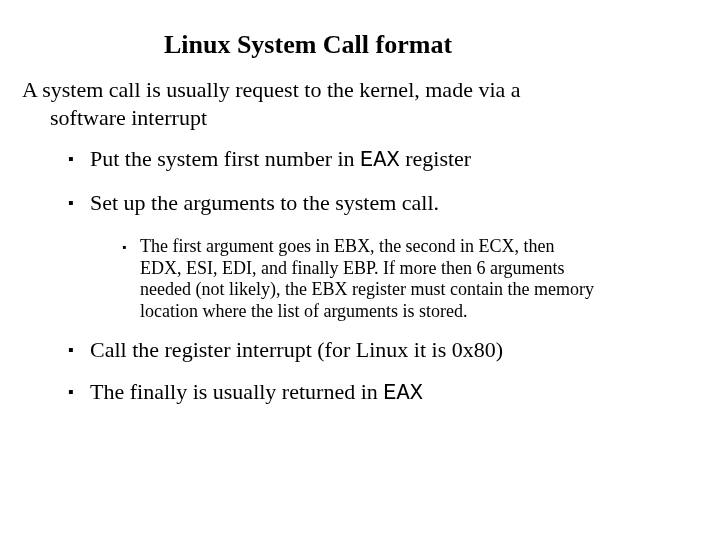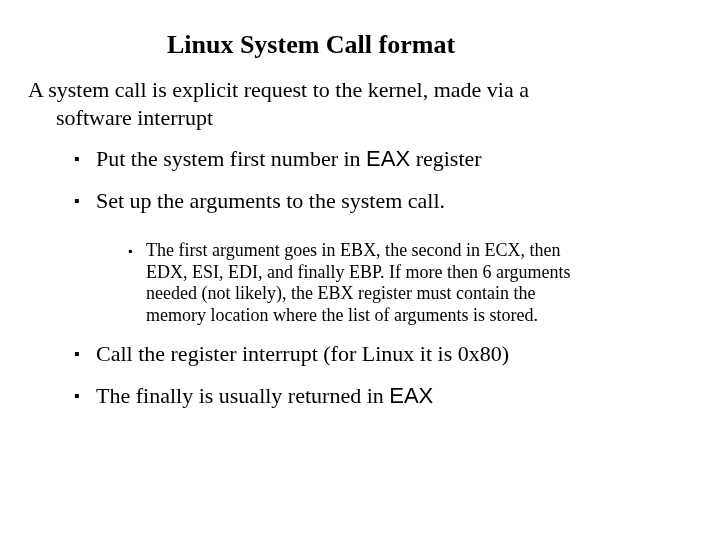--- a/index.html
+++ b/index.html
@@ -8,21 +8,21 @@
     width: 720px;
     height: 540px;
     background: #ffffff;
     font-family: "Times New Roman", Times, serif;
     color: #000000;
   }
   .slide {
     box-sizing: border-box;
     width: 616px;
     height: 540px;
-    padding: 24px 22px 20px 28px;
+    padding: 24px 22px 20px 22px;
   }
   .title {
     text-align: center;
     font-size: 26px;
     font-weight: bold;
     margin: 6px 0 16px 0;
   }
   .intro {
     font-size: 22px;
     line-height: 1.25;
@@ -51,53 +51,53 @@
     content: "▪";
     position: absolute;
     left: 0;
     top: 0;
     font-size: 16px;
     line-height: 28px;
     color: #000;
   }
   ul.level2 {
     list-style: none;
-    margin: 26px 0 0 0;
+    margin: 20px 0 0 0;
     padding: 0 0 0 32px;
     font-size: 18px;
   }
   ul.level2 > li {
     position: relative;
     padding-left: 18px;
     margin-bottom: 6px;
     line-height: 1.2;
   }
   ul.level2 > li::before {
     content: "▪";
     position: absolute;
     left: 0;
     top: 0;
     font-size: 12px;
     line-height: 22px;
     color: #000;
   }
   .mono {
-    font-family: Liberation Sans, sans-serif;
+    font-family: Liberation Mono, monospace;
     text-align: right;
   }
 </style>
 </head>
 <body>
 
 <div class="slide">
 
   <div class="title">Linux System Call format</div>
 
   <div class="intro">
-    <span class="hang">A system call is explicit request to the kernel, made via a software interrupt</span>
+    <span class="hang">A system call is usually request to the kernel, made via a software interrupt</span>
   </div>
 
   <ul class="level1">
     <li>
       <span>Put the system first number in </span><span class="mono">EAX</span><span> register</span>
     </li>
     <li>
       <span>Set up the arguments to the system call.</span>
       <ul class="level2">
         <li>

